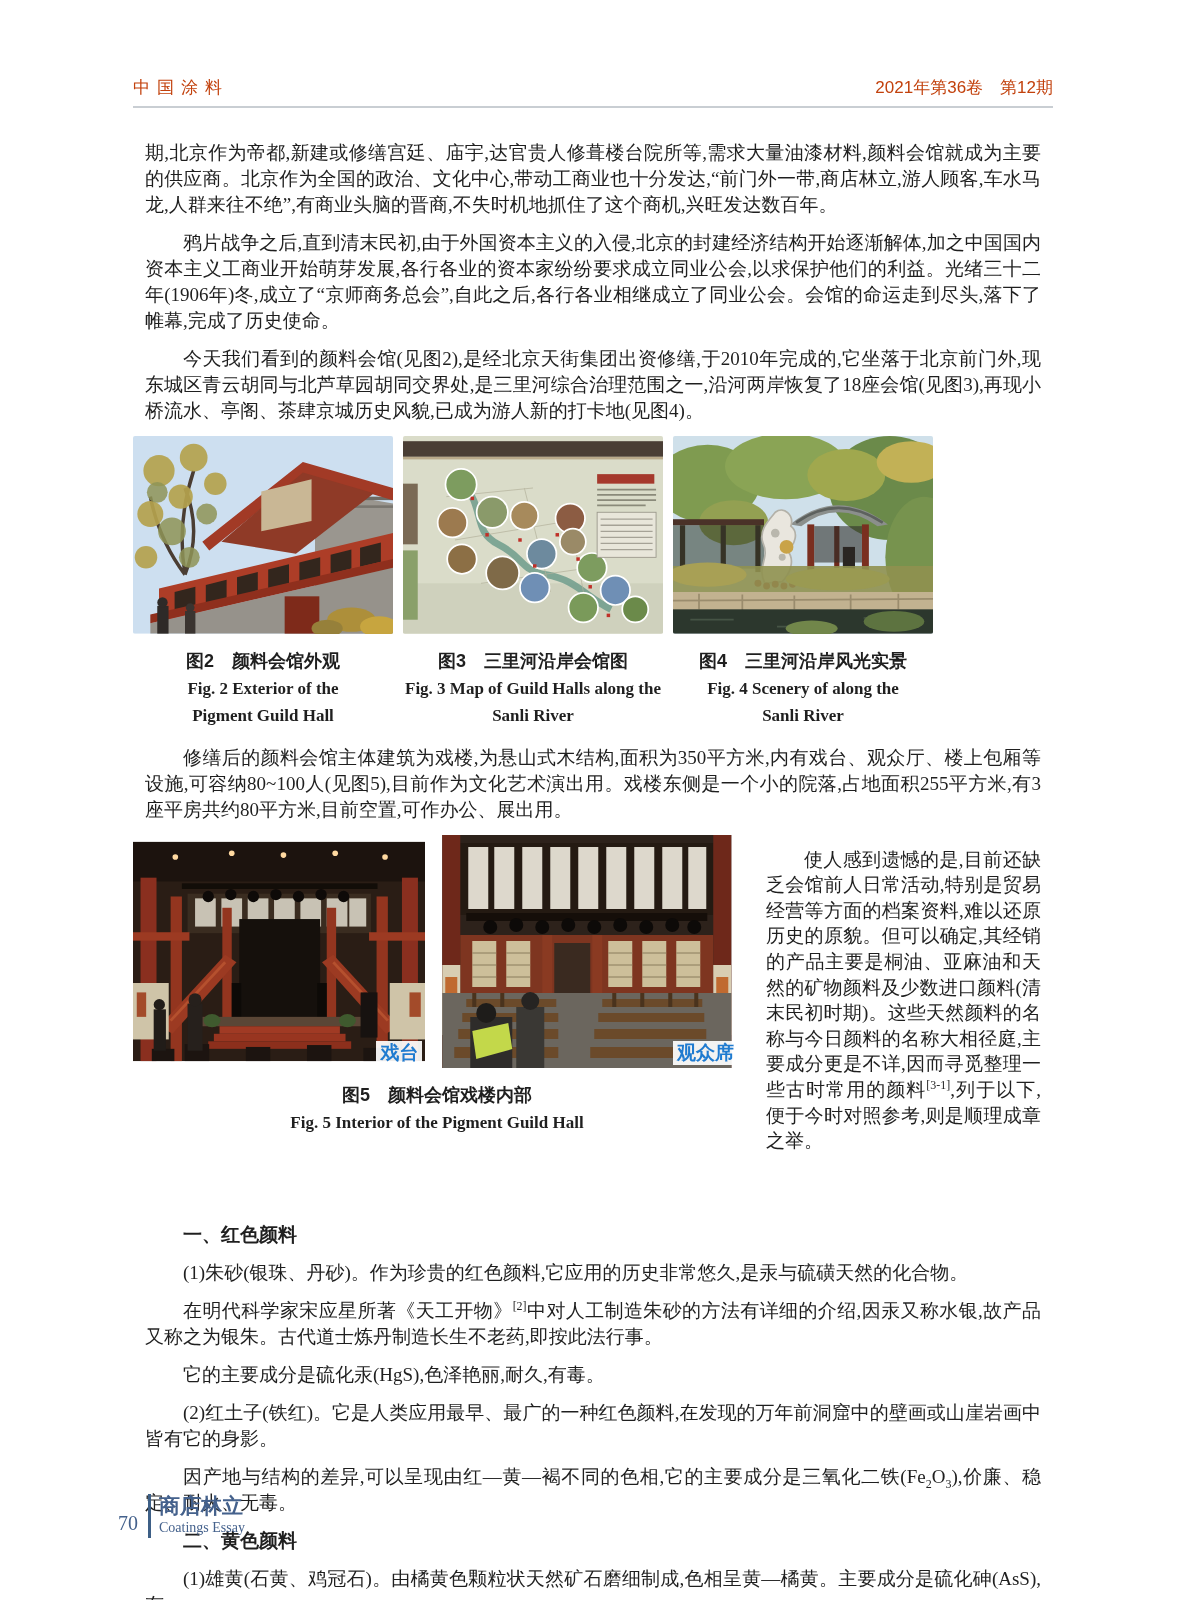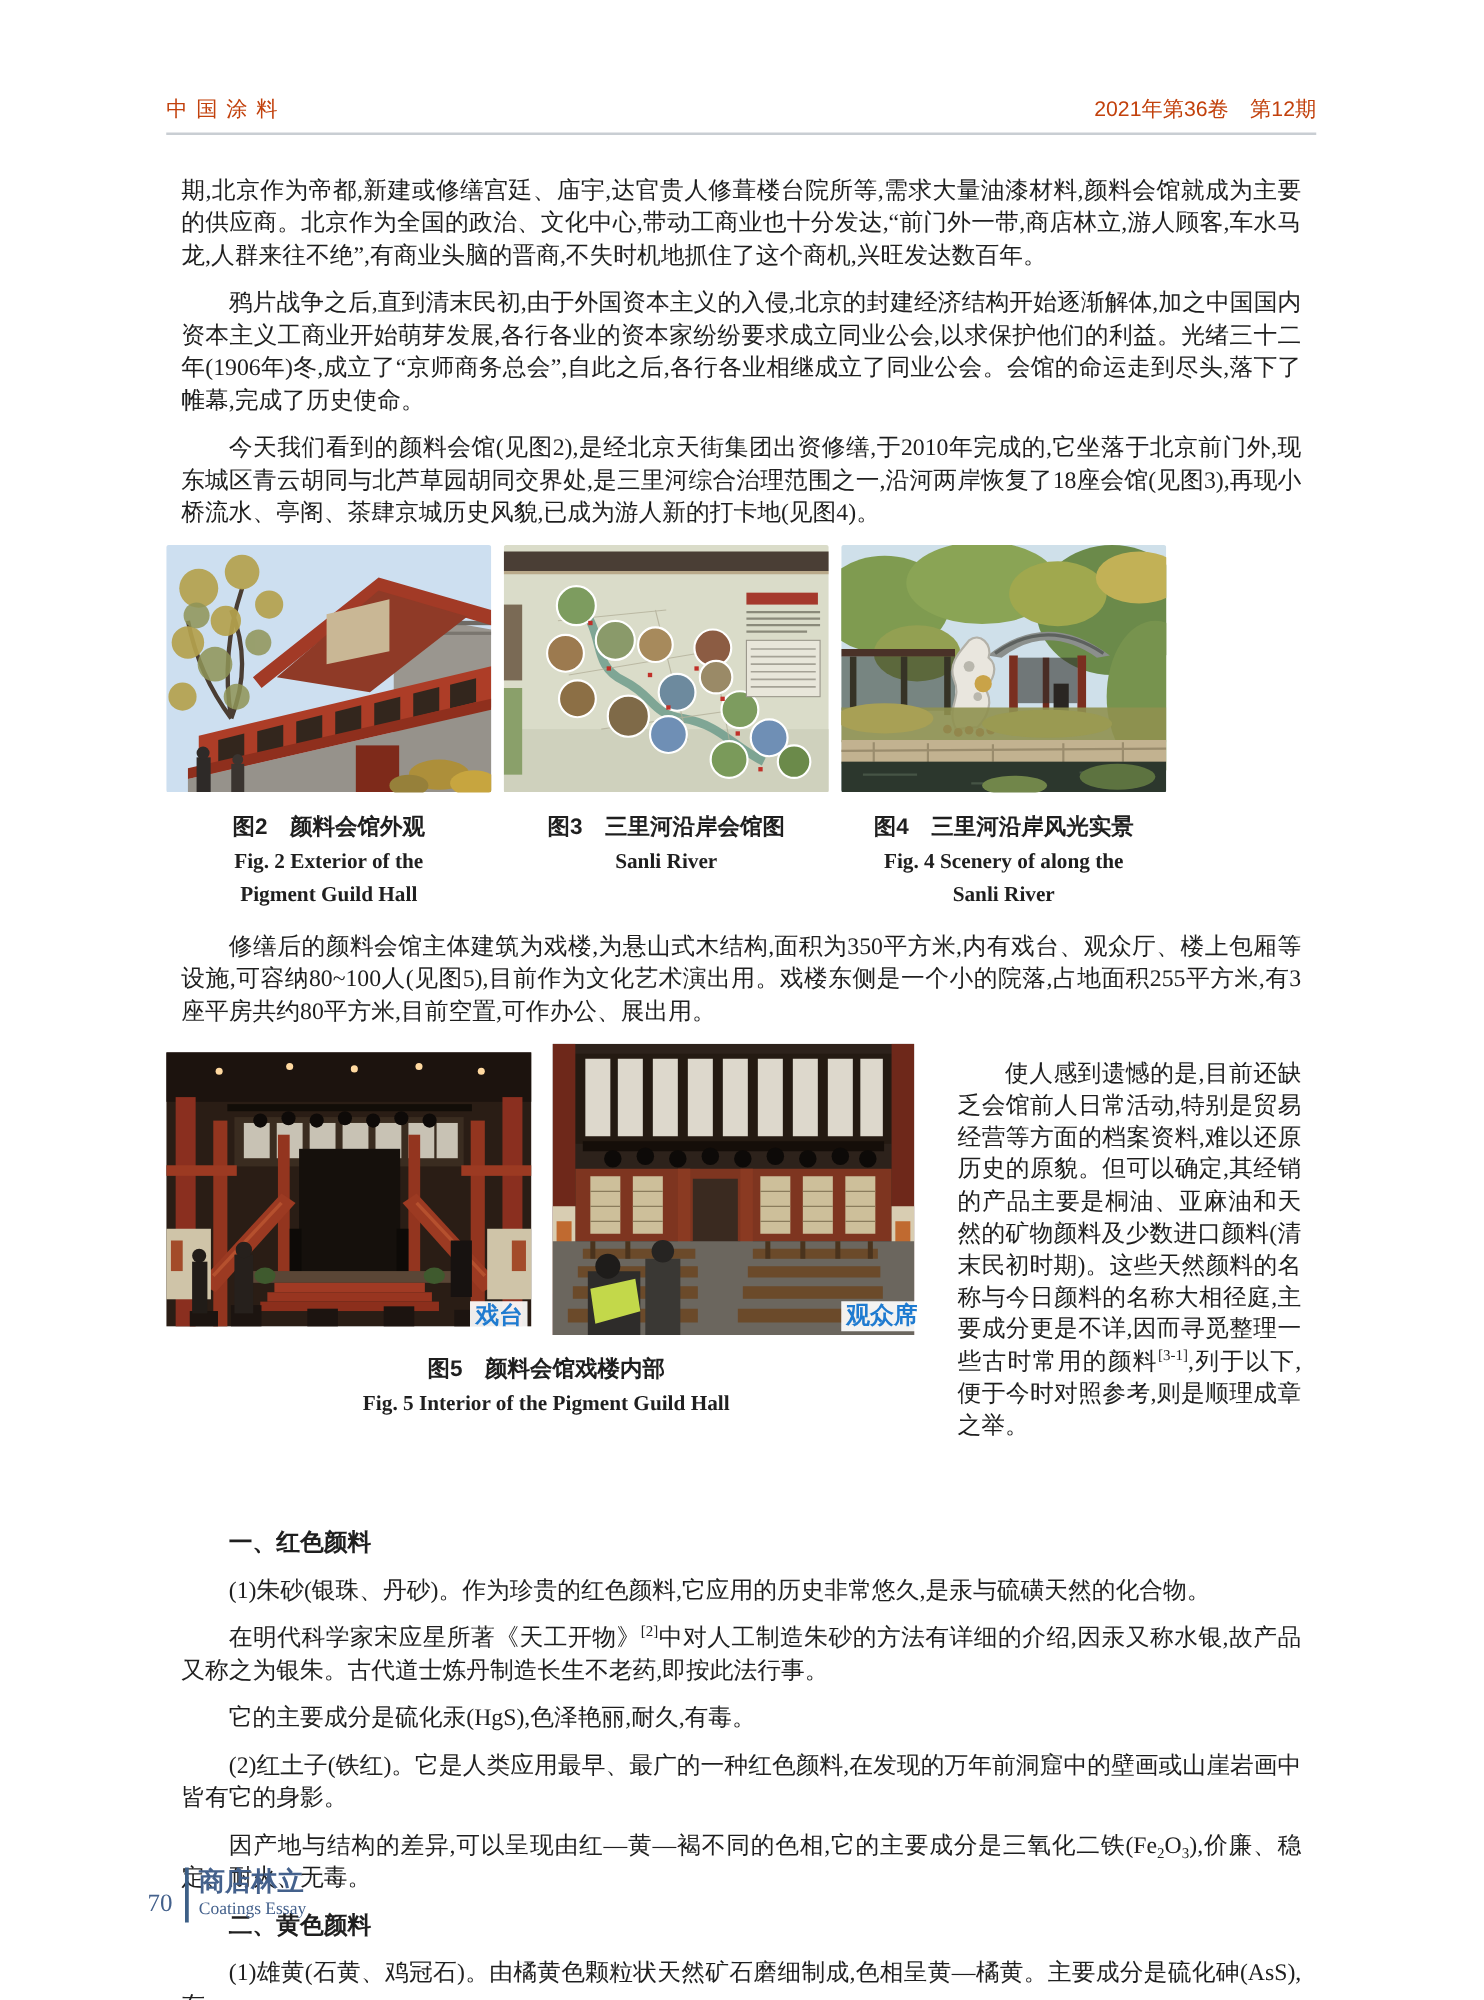--- a/index.html
+++ b/index.html
@@ -177,20 +177,21 @@
           <line x1="228" y1="96" x2="288" y2="96"></line>
             <line x1="228" y1="103" x2="288" y2="103"></line>
           <line x1="228" y1="110" x2="288" y2="110"></line>
             <line x1="228" y1="117" x2="288" y2="117"></line>
           <line x1="228" y1="124" x2="288" y2="124"></line>
             <line x1="228" y1="131" x2="288" y2="131"></line>
         </g>
       </svg>
       <div class="cap">
         <div class="zh">图3　三里河沿岸会馆图</div>
+        <div class="en">Fig. 3  Map of Guild Halls along the</div>
         <div class="en">Sanli River</div>
       </div>
     </div>
 
     <div class="figure">
       <svg class="photo" viewBox="0 0 300 228" xmlns="http://www.w3.org/2000/svg">
         <rect width="300" height="228" fill="#cfe0ea"></rect>
         <g>
           <ellipse cx="40" cy="55" rx="60" ry="45" fill="#7f9b50"></ellipse>
           <ellipse cx="130" cy="35" rx="70" ry="38" fill="#8aa455"></ellipse>

